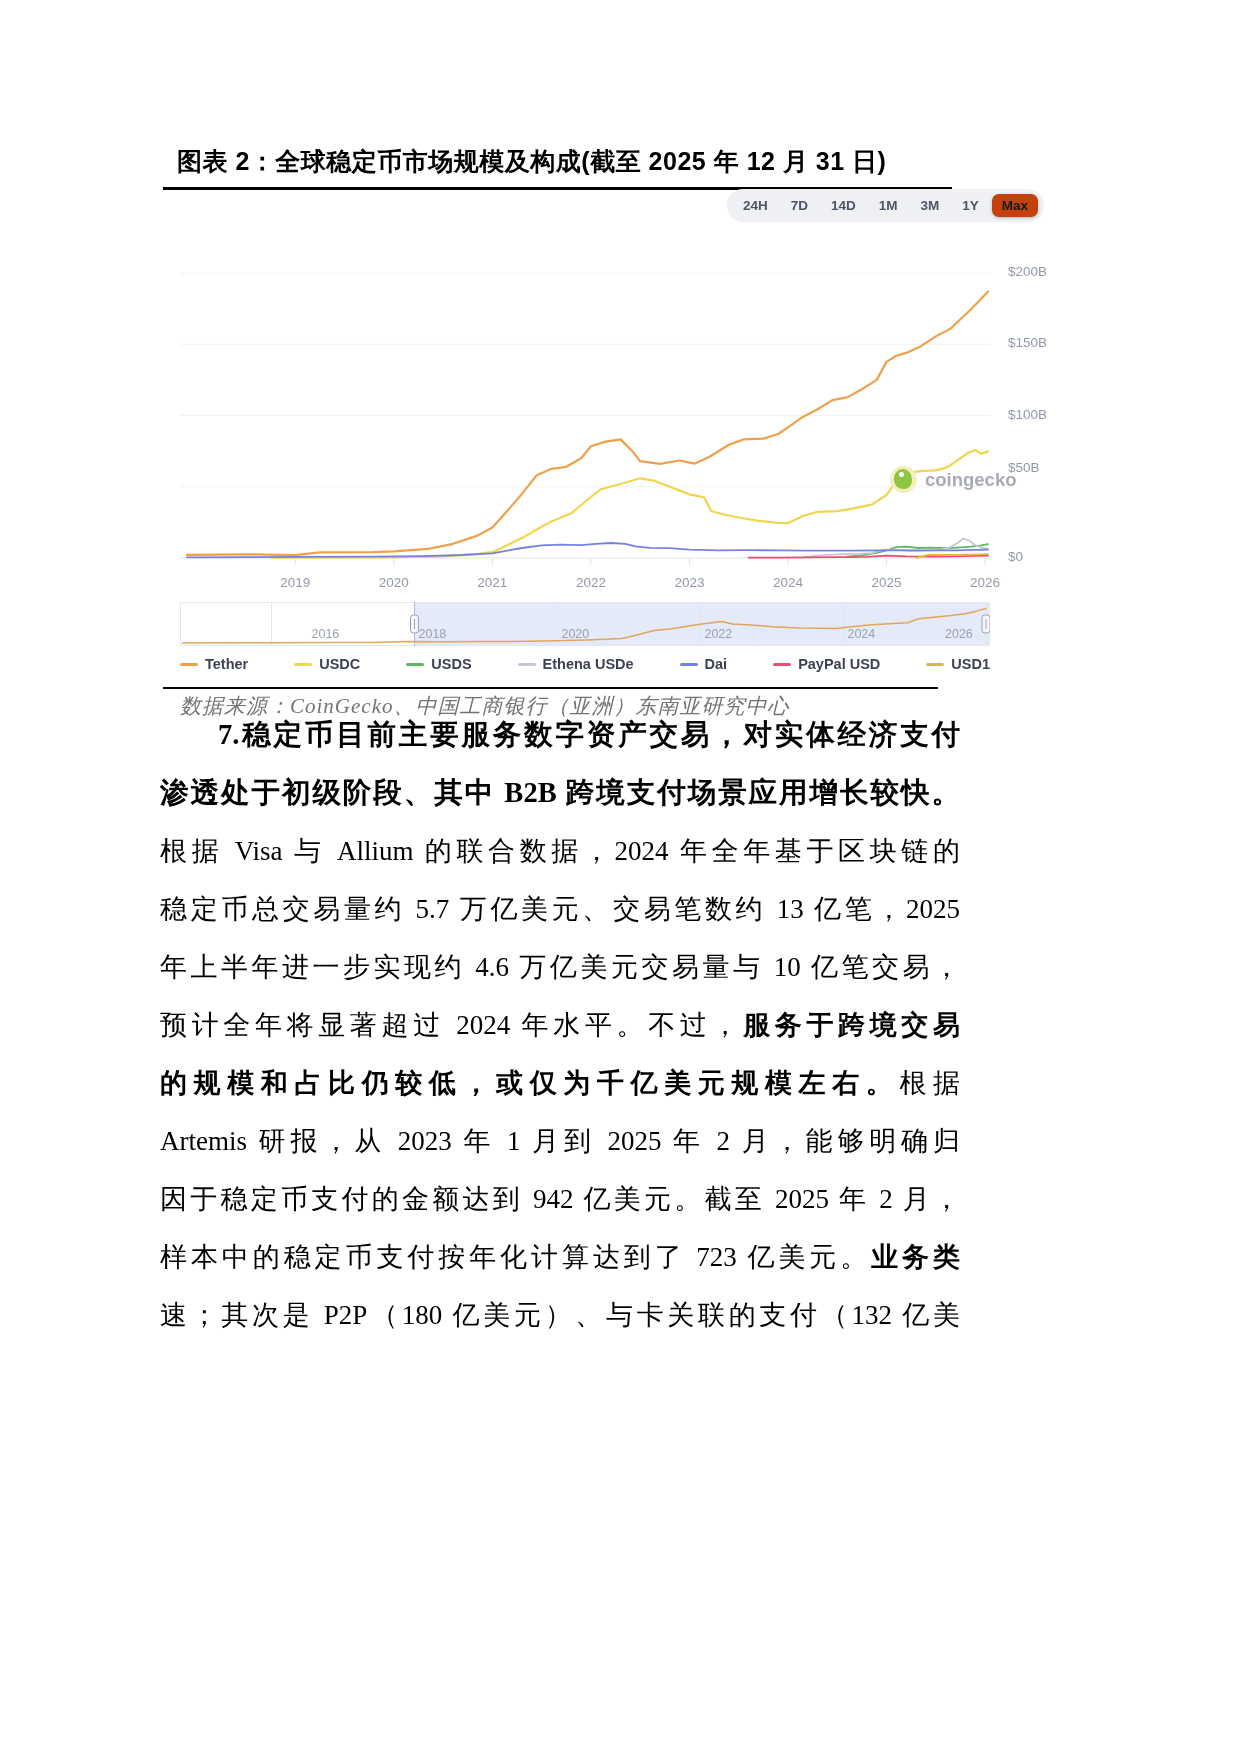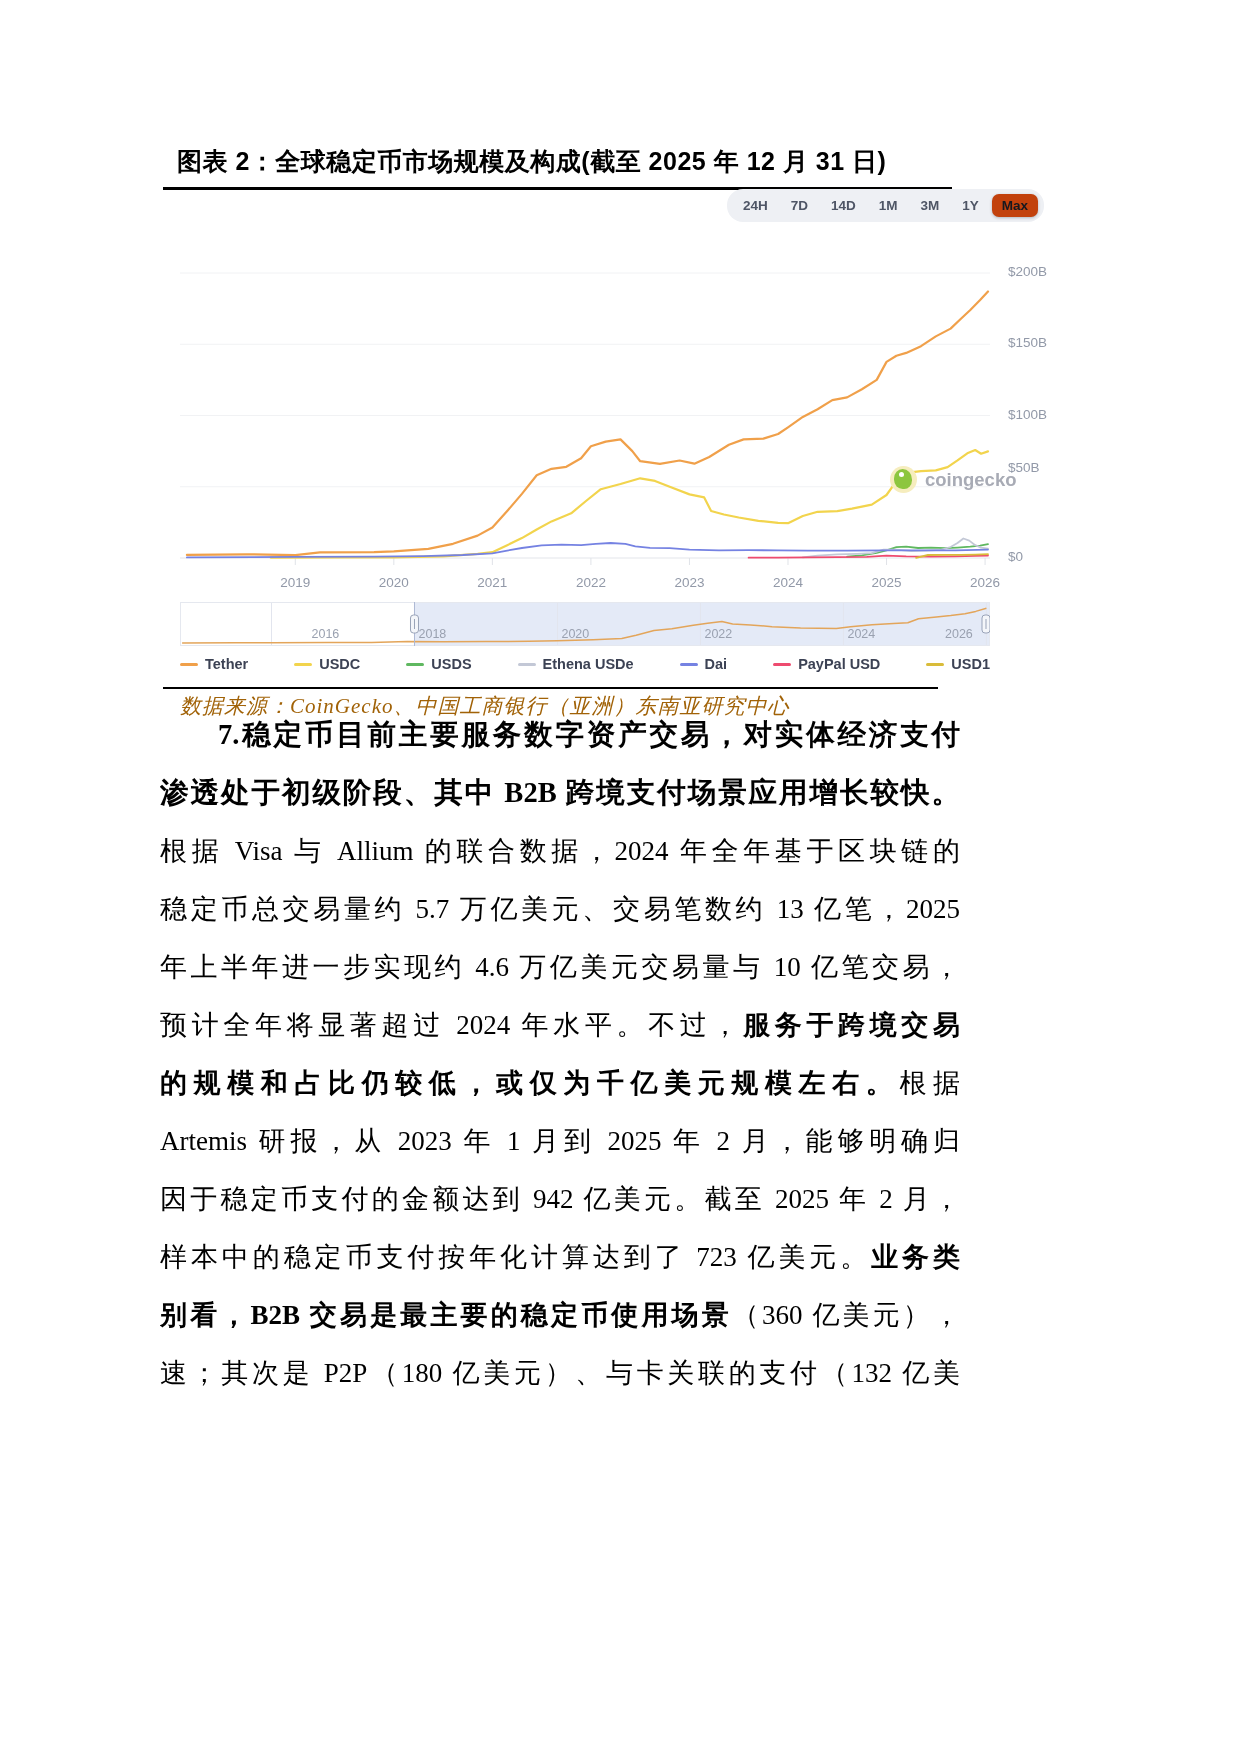--- a/index.html
+++ b/index.html
@@ -38,21 +38,21 @@
 
   .watermark{position:absolute;left:727px;top:276px;display:flex;align-items:center;gap:8px;}
   .wm-circle{width:27px;height:27px;border-radius:50%;background:#f6edbe;position:relative;}
   .wm-blob{position:absolute;left:4px;top:3px;width:18px;height:20px;
            border-radius:55% 60% 50% 55%;background:#8dc63f;}
   .wm-eye{position:absolute;left:9px;top:6px;width:5px;height:5px;border-radius:50%;background:#fff;}
   .wm-text{font-family:"Liberation Sans",sans-serif;font-size:18.5px;font-weight:700;color:#a8abb5;}
 
   .fig-bottom{position:absolute;left:163px;top:687px;width:775px;height:0;border-top:2px solid #000;}
   .source{position:absolute;left:180px;top:692px;font-style:italic;font-size:21px;
-          color:#a16207;letter-spacing:1px;white-space:nowrap;}
+          color:#737373;letter-spacing:1px;white-space:nowrap;}
 
   
   .textblock{position:absolute;left:160px;top:706px;width:800px;}
   .t-line{font-size:27px;line-height:58px;height:58px;color:#000;
           text-align:justify;text-align-last:justify;text-justify:inter-character;overflow:hidden;}
   .t-line.heading{font-weight:700;font-size:28.5px;}
   .t-line b{font-weight:700;}
   .pageno{position:absolute;left:160px;top:1594px;width:800px;text-align:center;
           font-size:21px;color:#000;}
 </style>
@@ -193,18 +193,17 @@
       <div class="t-line heading" style="text-indent: 58px;"><b>7.稳定币目前主要服务数字资产交易，对实体经济支付</b></div>
       <div class="t-line heading"><b>渗透处于初级阶段、其中 B2B 跨境支付场景应用增长较快。</b></div>
       <div class="t-line"><span>根据 Visa 与 Allium 的联合数据，2024 年全年基于区块链的</span></div>
       <div class="t-line"><span>稳定币总交易量约 5.7 万亿美元、交易笔数约 13 亿笔，2025</span></div>
       <div class="t-line"><span>年上半年进一步实现约 4.6 万亿美元交易量与 10 亿笔交易，</span></div>
       <div class="t-line"><span>预计全年将显著超过 2024 年水平。不过，</span><b>服务于跨境交易</b></div>
       <div class="t-line"><b>的规模和占比仍较低，或仅为千亿美元规模左右。</b><span>根据</span></div>
       <div class="t-line"><span>Artemis 研报，从 2023 年 1 月到 2025 年 2 月，能够明确归</span></div>
       <div class="t-line"><span>因于稳定币支付的金额达到 942 亿美元。截至 2025 年 2 月，</span></div>
       <div class="t-line"><span>样本中的稳定币支付按年化计算达到了 723 亿美元。</span><b>业务类</b></div>
-      <div class="t-line"><b>别看，B2B 交易是最主要的稳定币使用场景</b><span>（360 亿美元），</span></div>
       <div class="t-line"><span>速；其次是 P2P（180 亿美元）、与卡关联的支付（132 亿美</span></div>
     </div>
 
   <div class="pageno">4</div>
 </div>
 
 </body></html>

